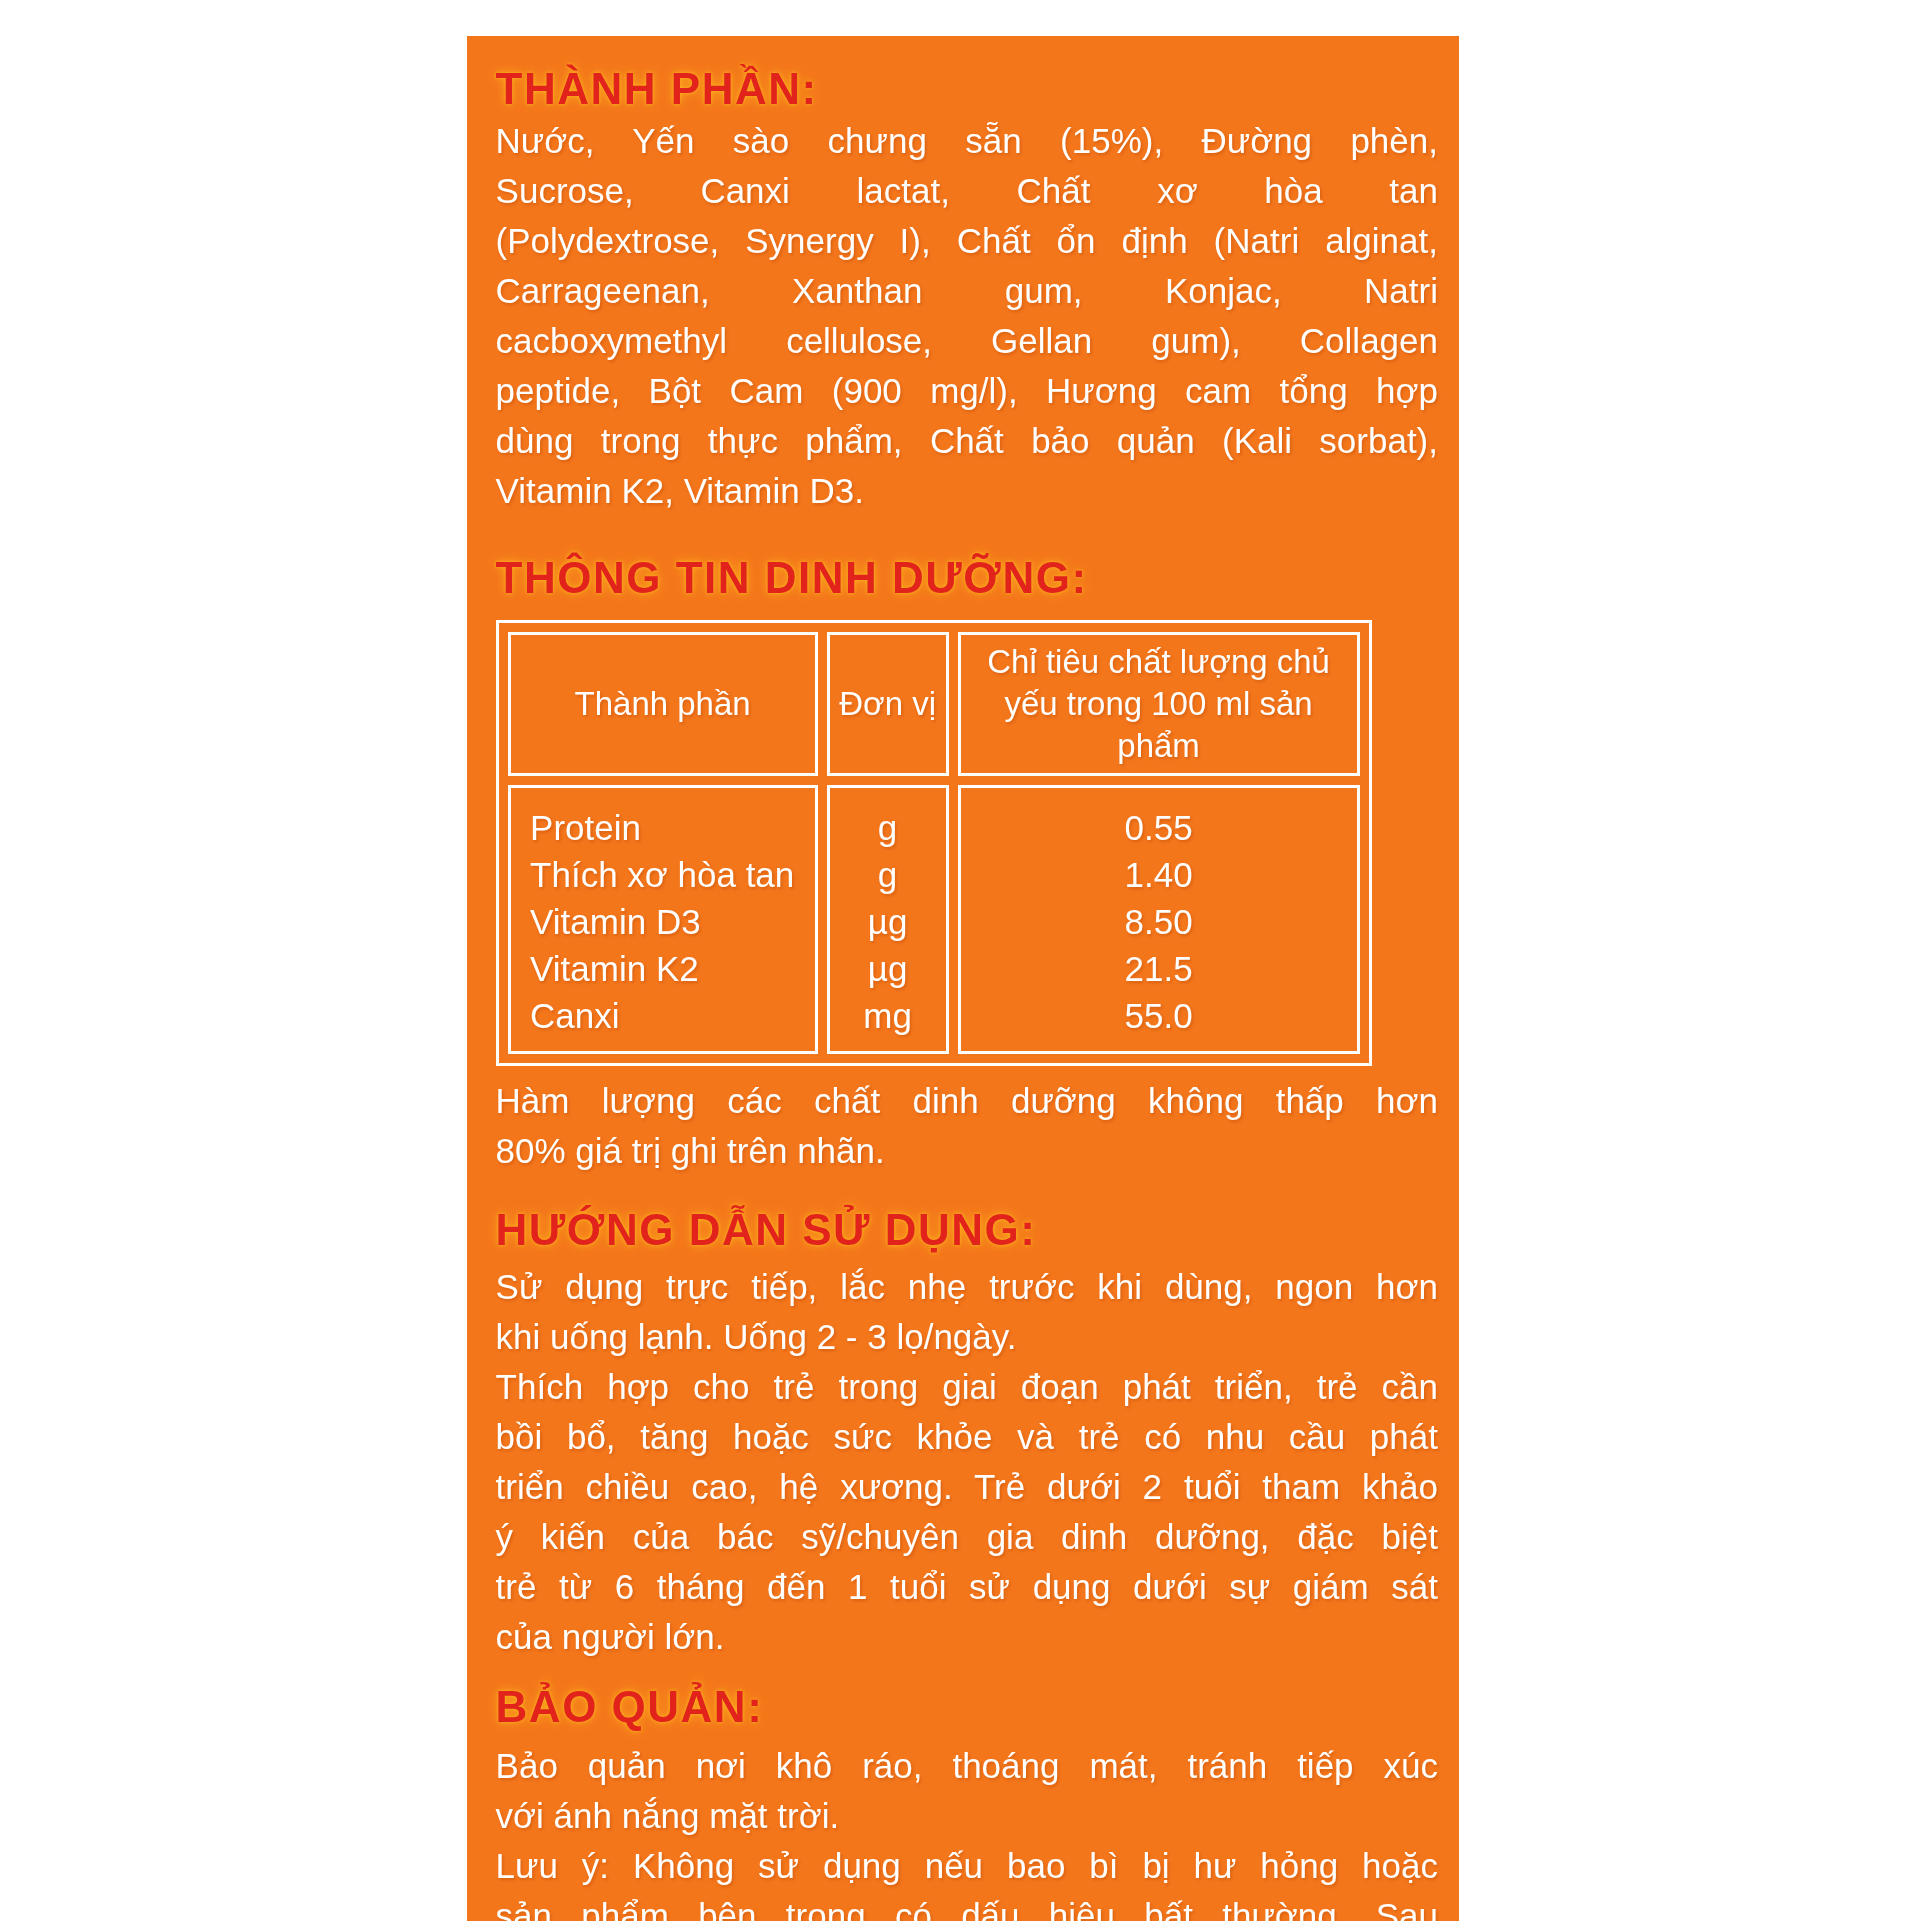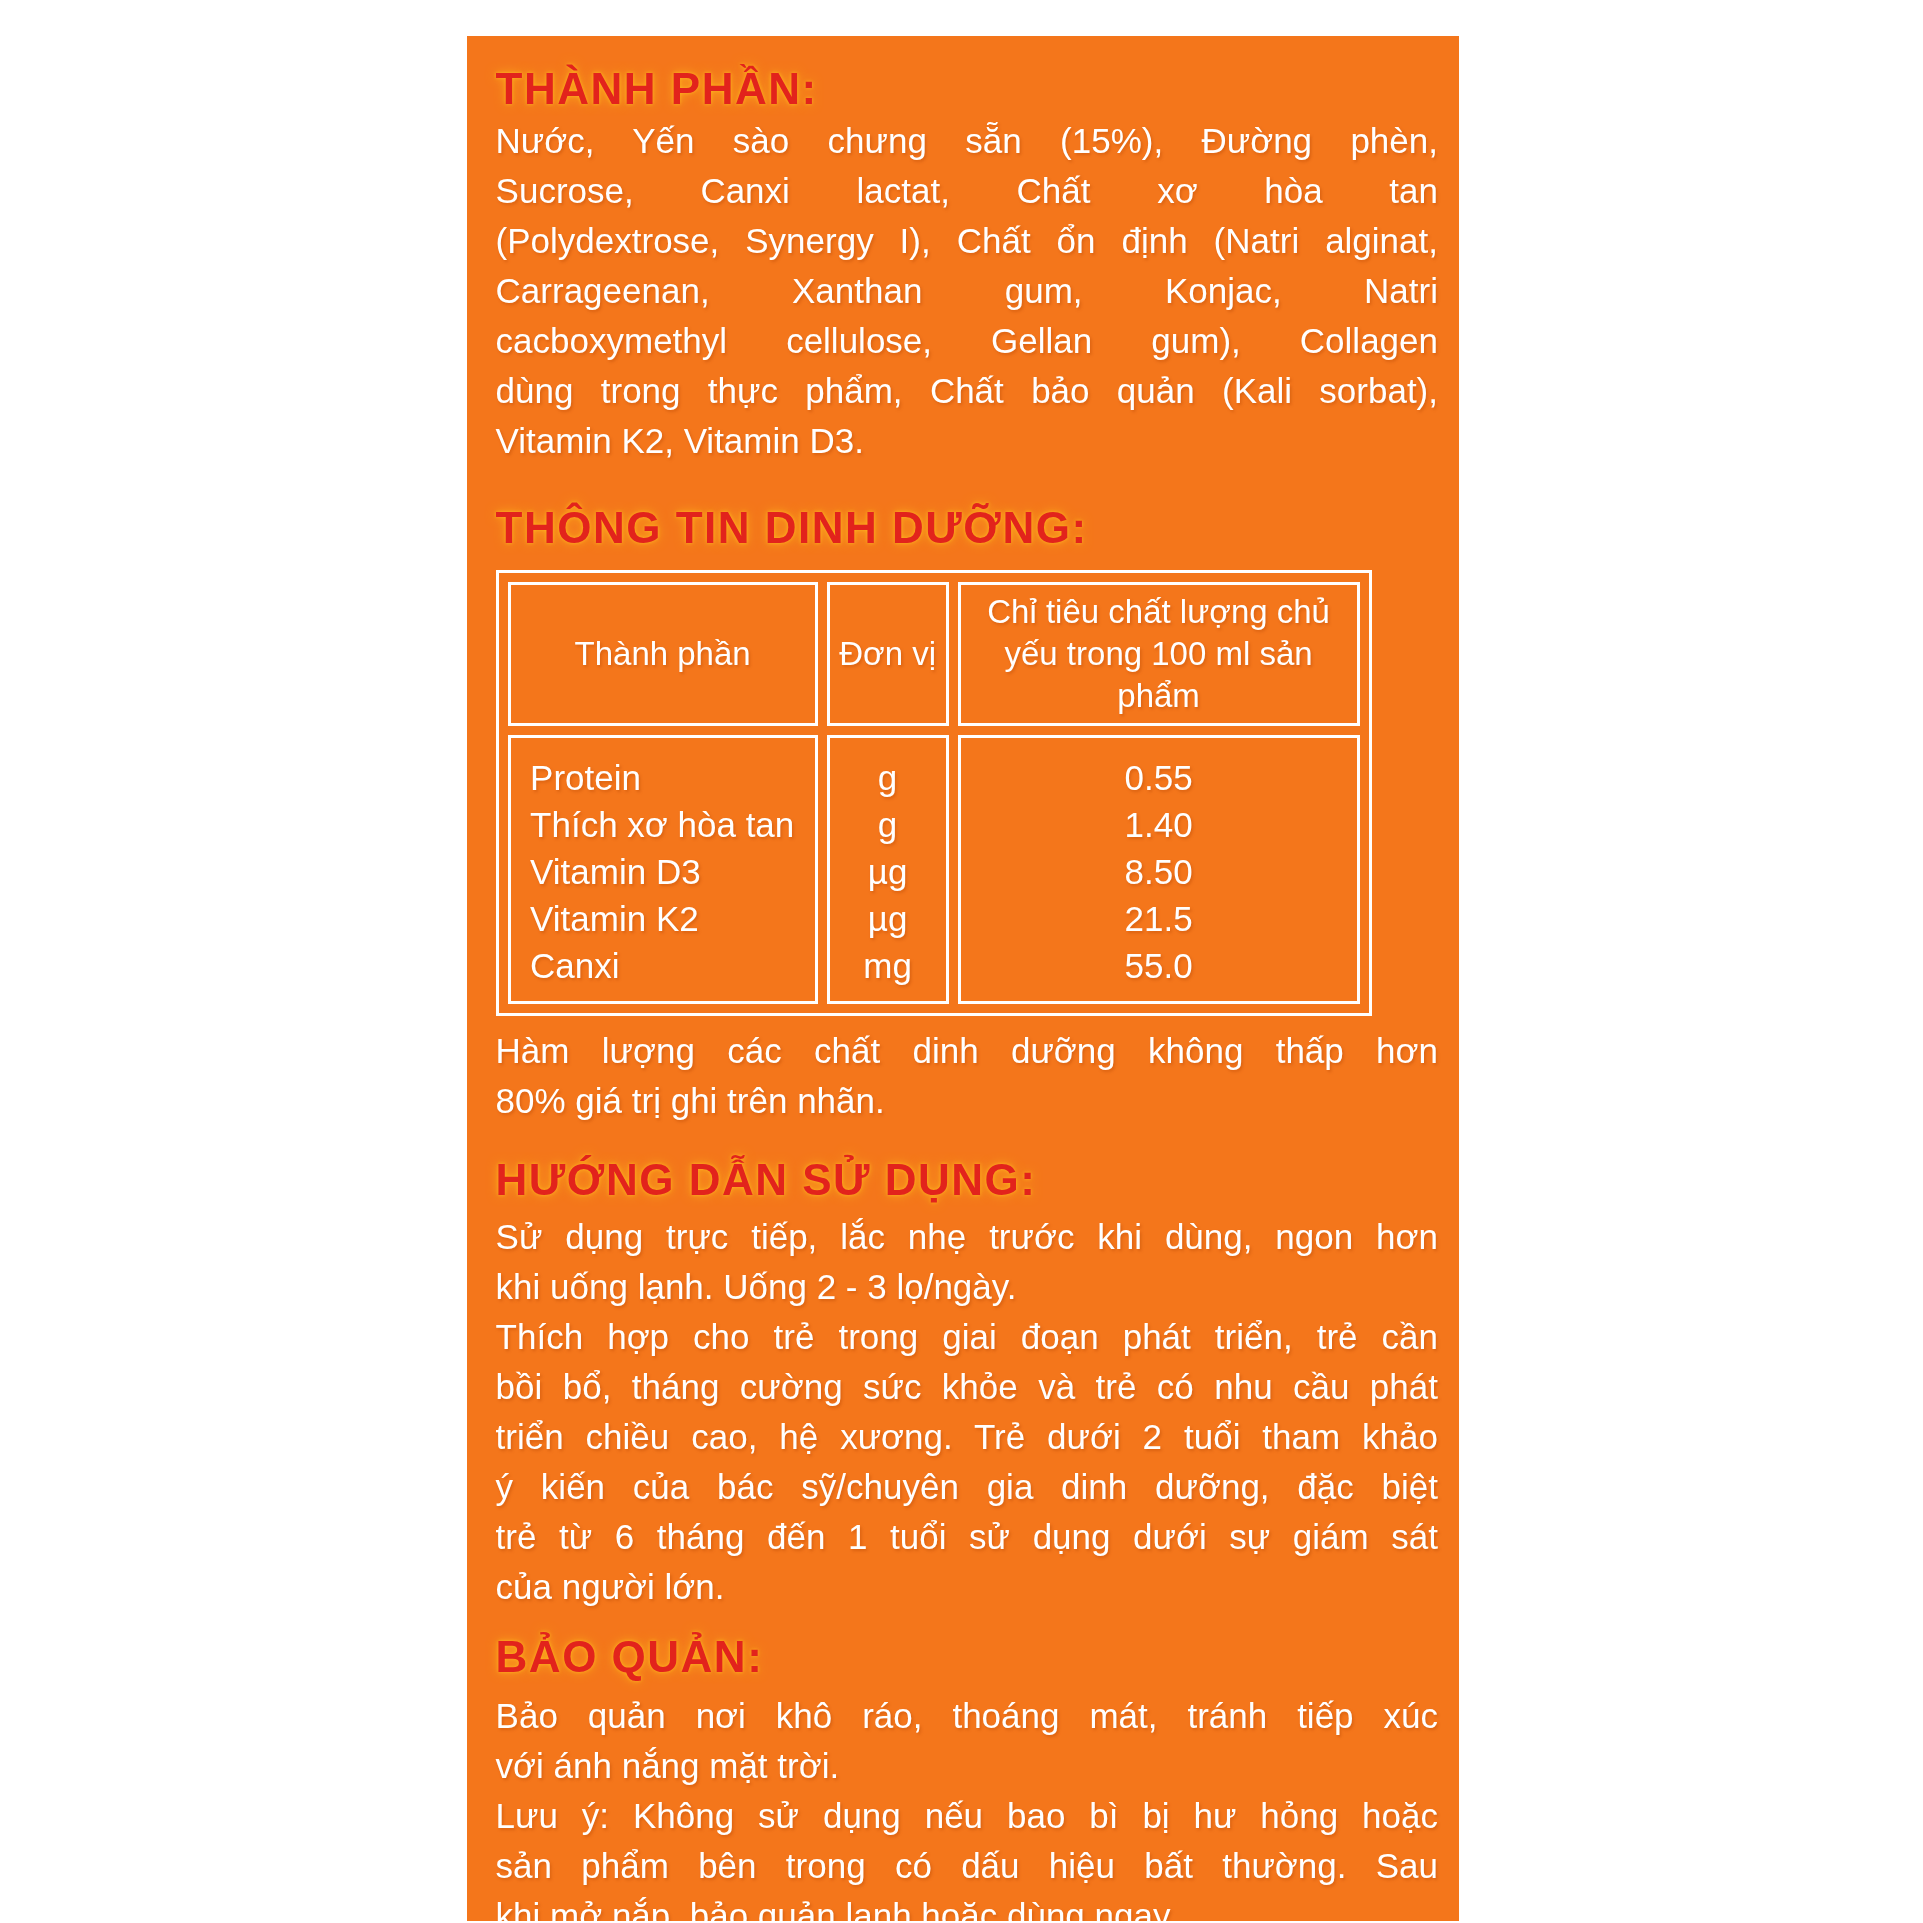--- a/index.html
+++ b/index.html
@@ -58,20 +58,21 @@
 <div class="label">
 
   <div class="sec-heading">THÀNH PHẦN:</div>
 
   <div class="body-lines">
       <div class="line">Nước, Yến sào chưng sẵn (15%), Đường phèn,</div>
       <div class="line">Sucrose, Canxi lactat, Chất xơ hòa tan</div>
       <div class="line">(Polydextrose, Synergy I), Chất ổn định (Natri alginat,</div>
       <div class="line">Carrageenan, Xanthan gum, Konjac, Natri</div>
       <div class="line">cacboxymethyl cellulose, Gellan gum), Collagen</div>
+      <div class="line">peptide, Bột Cam (900 mg/l), Hương cam tổng hợp</div>
       <div class="line">dùng trong thực phẩm, Chất bảo quản (Kali sorbat),</div>
       <div class="line left">Vitamin K2, Vitamin D3.</div>
     </div>
 
   <div class="sec-heading h2gap">THÔNG TIN DINH DƯỠNG:</div>
 
   <div class="ntable">
     <div class="ntable-grid">
       <div class="ncell nhead">Thành phần</div>
       <div class="ncell nhead">Đơn vị</div>
@@ -105,21 +106,21 @@
       <div class="line">Hàm lượng các chất dinh dưỡng không thấp hơn</div>
       <div class="line left">80% giá trị ghi trên nhãn.</div>
     </div>
 
   <div class="sec-heading h3gap">HƯỚNG DẪN SỬ DỤNG:</div>
 
   <div class="body-lines p2gap">
       <div class="line">Sử dụng trực tiếp, lắc nhẹ trước khi dùng, ngon hơn</div>
       <div class="line left">khi uống lạnh. Uống 2 - 3 lọ/ngày.</div>
       <div class="line">Thích hợp cho trẻ trong giai đoạn phát triển, trẻ cần</div>
-      <div class="line">bồi bổ, tháng cường sức khỏe và trẻ có nhu cầu phát</div>
+      <div class="line">bồi bổ, tăng hoặc sức khỏe và trẻ có nhu cầu phát</div>
       <div class="line">triển chiều cao, hệ xương. Trẻ dưới 2 tuổi tham khảo</div>
       <div class="line">ý kiến của bác sỹ/chuyên gia dinh dưỡng, đặc biệt</div>
       <div class="line">trẻ từ 6 tháng đến 1 tuổi sử dụng dưới sự giám sát</div>
       <div class="line left">của người lớn.</div>
     </div>
 
   <div class="sec-heading h4gap">BẢO QUẢN:</div>
 
   <div class="body-lines p3gap">
       <div class="line">Bảo quản nơi khô ráo, thoáng mát, tránh tiếp xúc</div>

